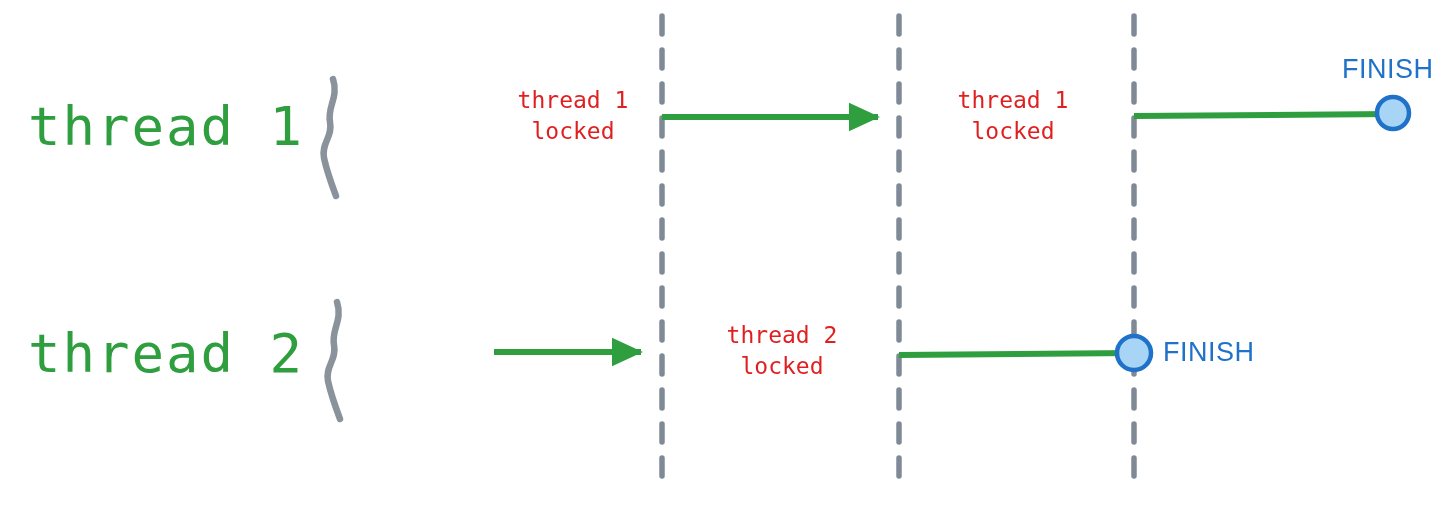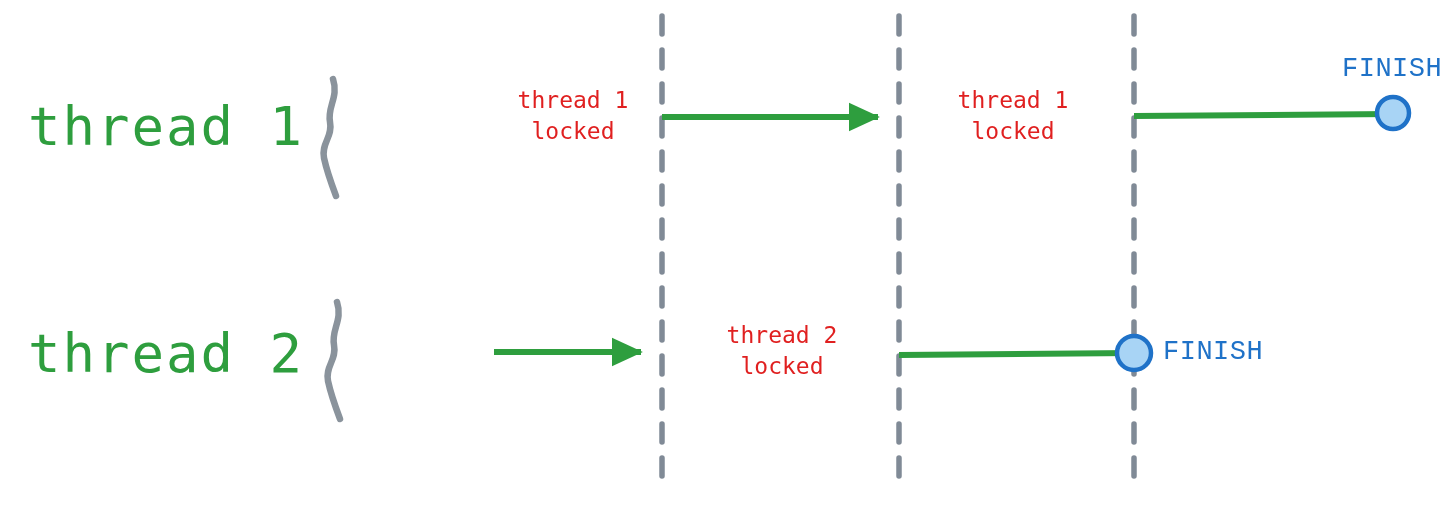--- a/index.html
+++ b/index.html
@@ -41,21 +41,21 @@
     color: #e02020;
     font-family: "DejaVu Sans Mono", monospace;
     font-size: 23px;
     line-height: 1.35;
     text-align: center;
     white-space: nowrap;
   }
   .finish-label {
     position: absolute;
     color: #1f72c8;
-    font-family: Liberation Mono, monospace;
+    font-family: Liberation Sans, sans-serif;
     font-size: 27px;
     letter-spacing: 0.5px;
     white-space: nowrap;
     line-height: 1;
   }
 </style>
 </head>
 <body>
 
 <div id="canvas">

